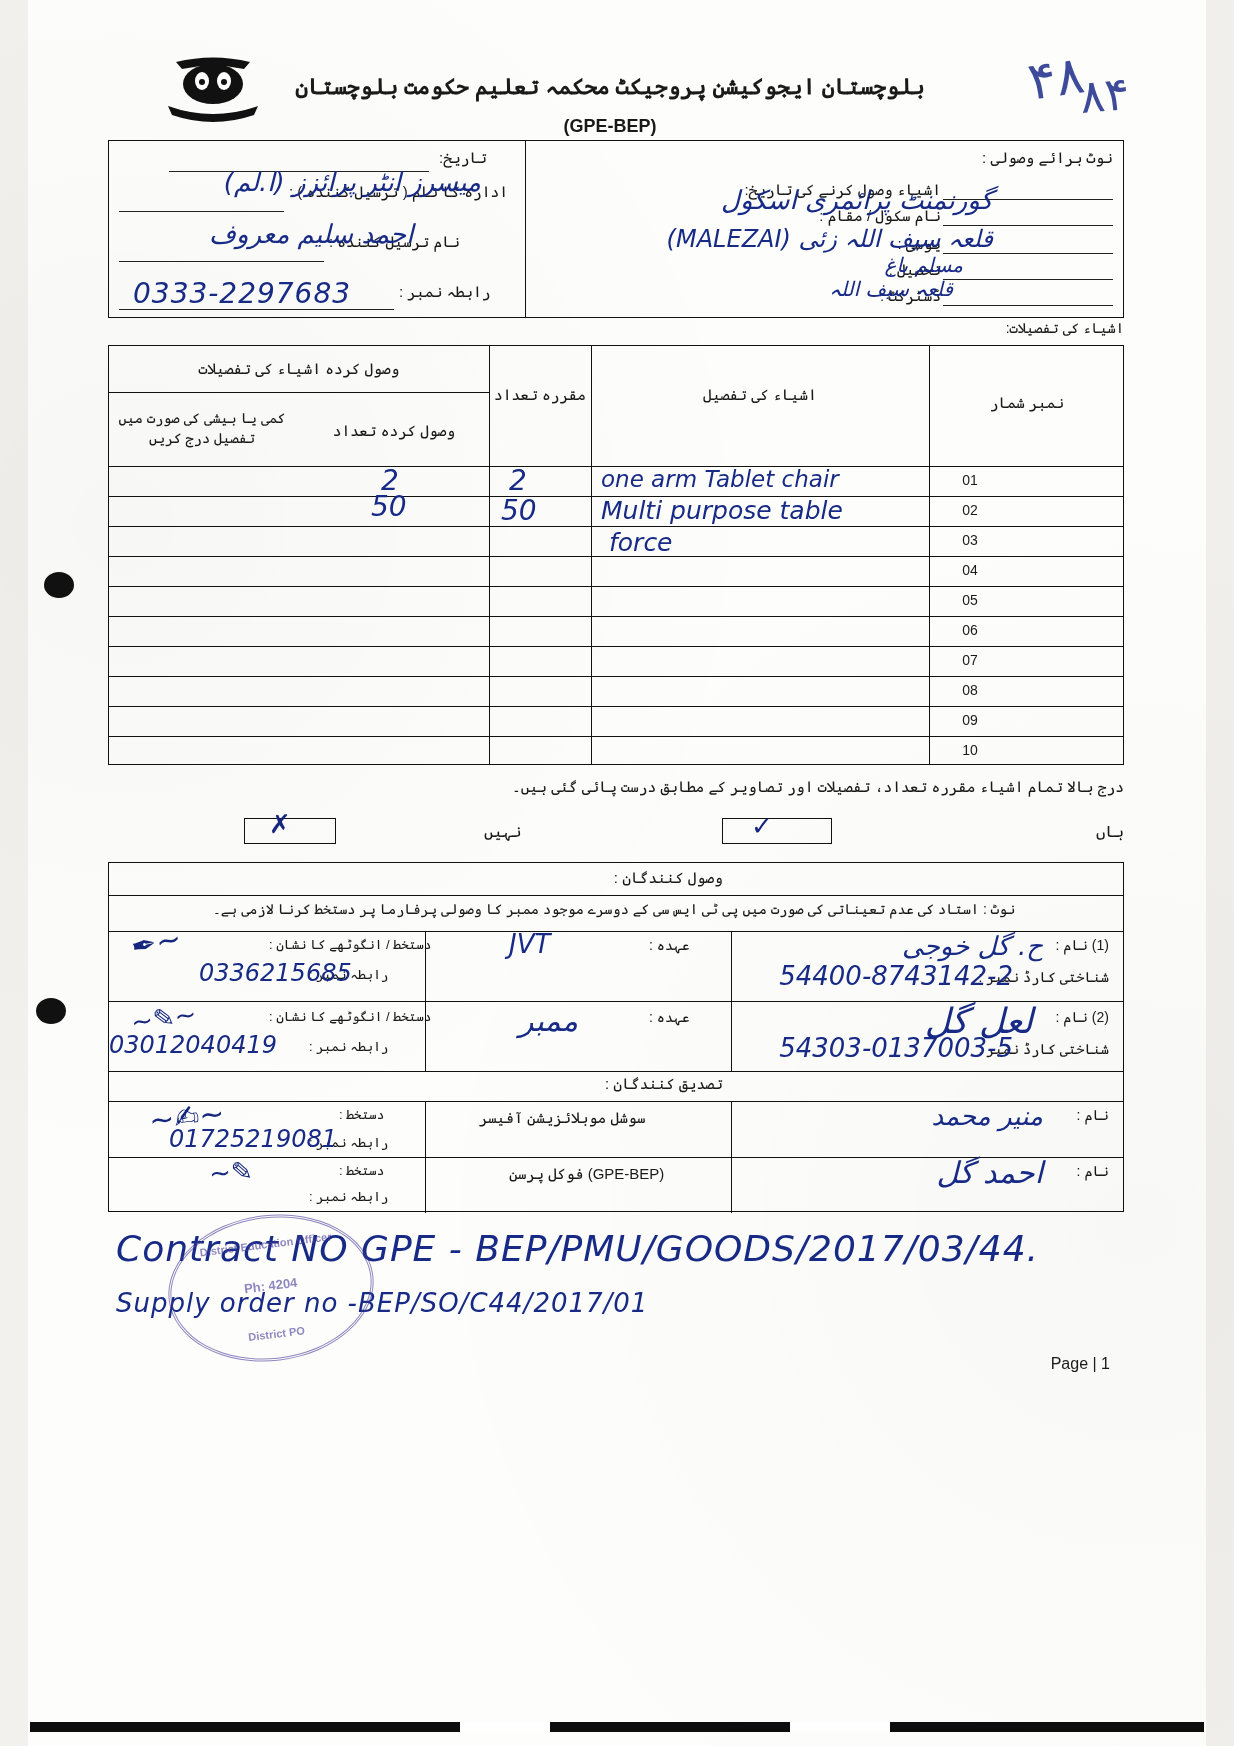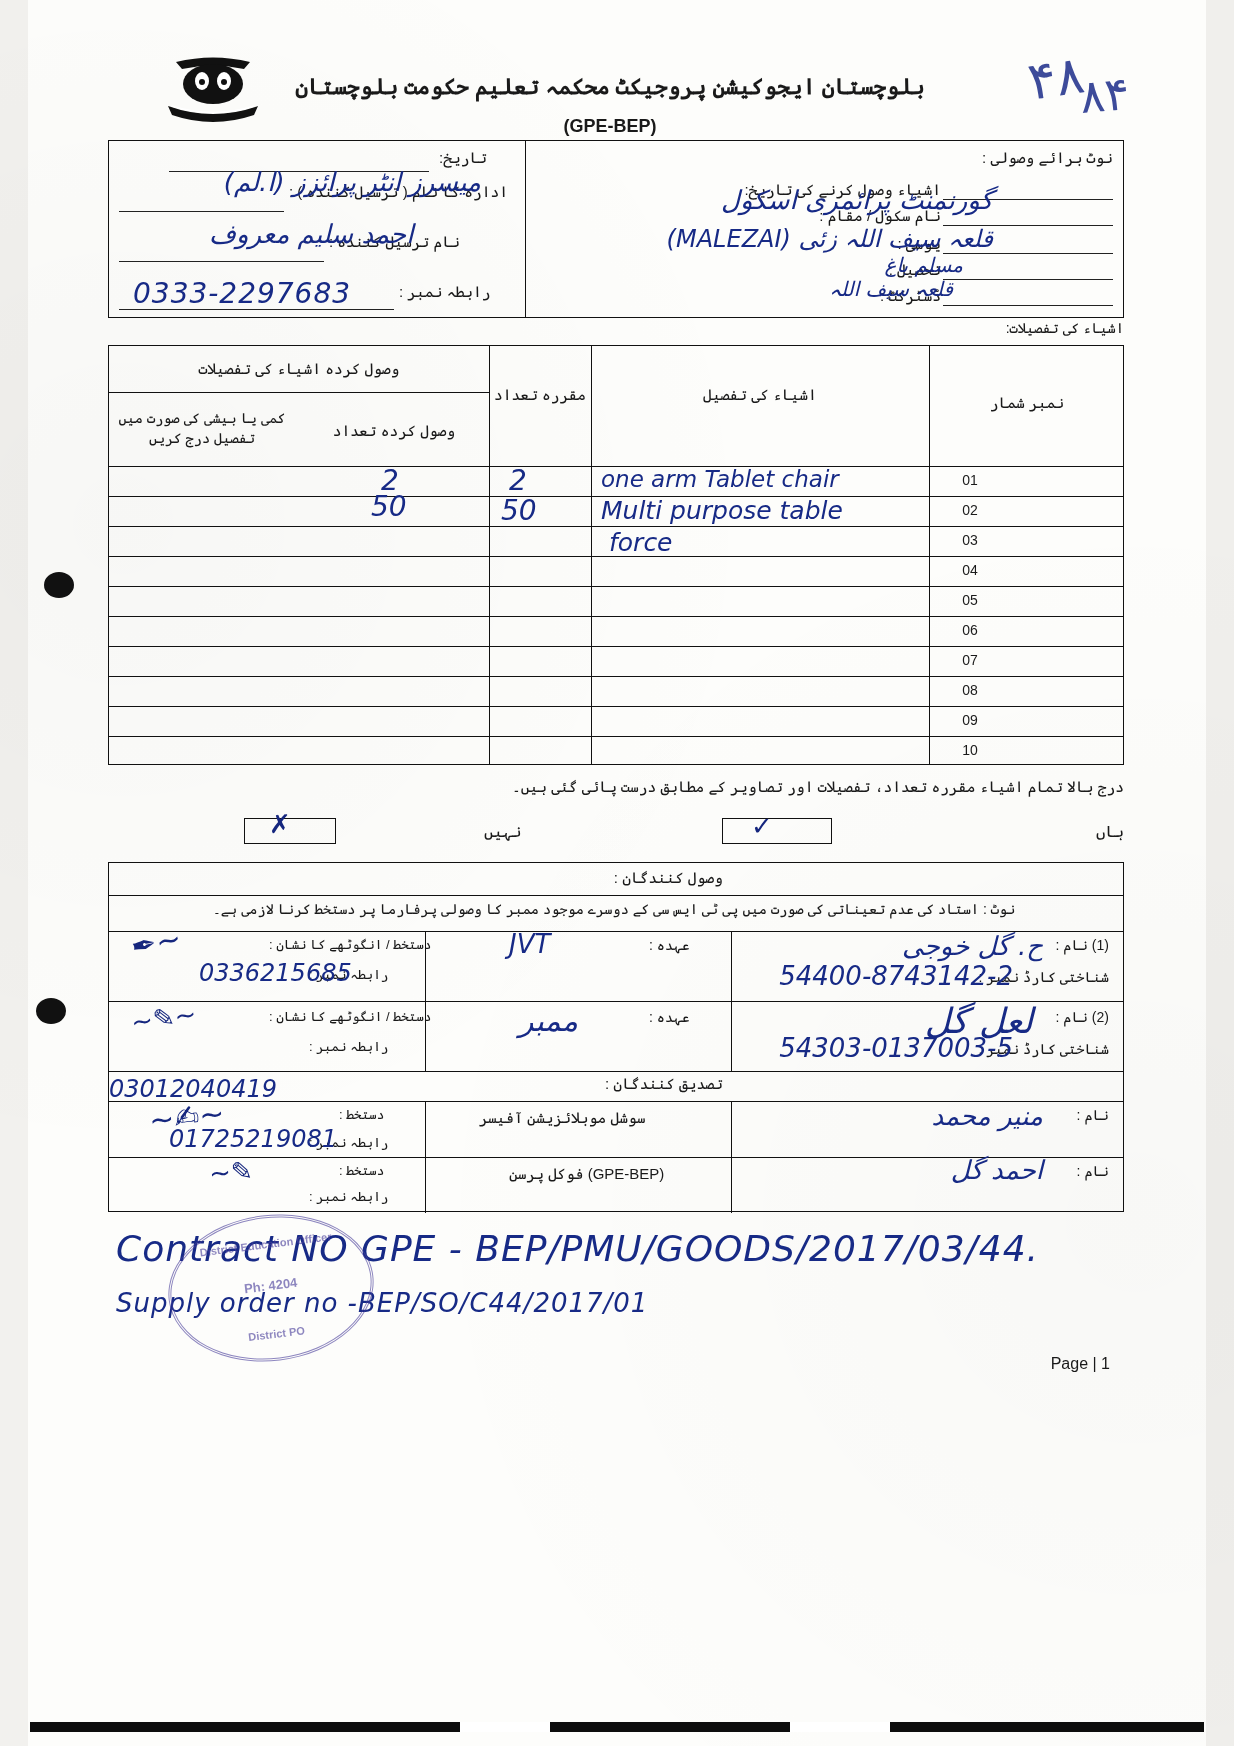--- a/index.html
+++ b/index.html
@@ -226,41 +226,41 @@
     <div class="sig" style="position:absolute;left:22px;top:62px;font-size:30px;transform:rotate(-12deg);">✒︎~</div>
 
     <div class="lbl" style="position:absolute;right:14px;top:146px;font-size:14px;">(2) نام :</div>
     <div class="hw" style="right:90px;top:138px;font-size:35px;position:absolute;direction:rtl;">لعل گل</div>
     <div class="lbl" style="position:absolute;right:14px;top:178px;font-size:14px;">شناختی کارڈ نمبر :</div>
     <div class="hw" style="right:110px;top:170px;font-size:26px;position:absolute;">54303-0137003-5</div>
     <div class="lbl" style="position:absolute;left:540px;top:146px;font-size:14px;">عہدہ :</div>
     <div class="hw" style="left:410px;top:140px;font-size:30px;position:absolute;direction:rtl;">ممبر</div>
     <div class="lbl" style="position:absolute;left:160px;top:146px;font-size:13px;">دستخط / انگوٹھے کا نشان :</div>
     <div class="lbl" style="position:absolute;left:200px;top:176px;font-size:13px;">رابطہ نمبر :</div>
-    <div class="hw" style="left:0px;top:168px;font-size:24px;position:absolute;margin-top:44px;">03012040419</div>
+    <div class="hw" style="left:0px;top:168px;font-size:24px;position:absolute;">03012040419</div>
     <div class="sig" style="position:absolute;left:22px;top:140px;font-size:26px;transform:rotate(-8deg);">~✎~</div>
 
     <div class="sb-row" style="top:208px;"></div>
     <div class="lbl" style="position:absolute;right:400px;top:212px;font-size:15px;">تصدیق کنندگان :</div>
     <div class="sb-row" style="top:238px;"></div>
 
     <div class="sb-col" style="left:316px;top:238px;height:112px;"></div>
     <div class="sb-col" style="left:622px;top:238px;height:112px;"></div>
     <div class="sb-row" style="top:294px;"></div>
 
     <div class="lbl" style="position:absolute;right:14px;top:244px;font-size:14px;">نام :</div>
     <div class="hw" style="right:80px;top:238px;font-size:26px;position:absolute;direction:rtl;">منیر محمد</div>
     <div class="lbl" style="position:absolute;left:370px;top:246px;font-size:15px;">سوشل موبلائزیشن آفیسر</div>
     <div class="lbl" style="position:absolute;left:230px;top:244px;font-size:13px;">دستخط :</div>
     <div class="lbl" style="position:absolute;left:200px;top:272px;font-size:13px;">رابطہ نمبر :</div>
     <div class="hw" style="left:60px;top:262px;font-size:24px;position:absolute;">01725219081</div>
     <div class="sig" style="position:absolute;left:40px;top:236px;font-size:30px;transform:rotate(-6deg);">~✍︎~</div>
 
     <div class="lbl" style="position:absolute;right:14px;top:300px;font-size:14px;">نام :</div>
-    <div class="hw" style="right:80px;top:292px;font-size:26px;position:absolute;direction:rtl;">احمد گل</div>
+    <div class="hw" style="right:80px;top:292px;font-size:30px;position:absolute;direction:rtl;">احمد گل</div>
     <div class="lbl" style="position:absolute;left:400px;top:302px;font-size:15px;">(GPE-BEP) فوکل پرسن</div>
     <div class="lbl" style="position:absolute;left:230px;top:300px;font-size:13px;">دستخط :</div>
     <div class="lbl" style="position:absolute;left:200px;top:326px;font-size:13px;">رابطہ نمبر :</div>
     <div class="hw" style="left:60px;top:318px;font-size:24px;position:absolute;"></div>
     <div class="sig" style="position:absolute;left:100px;top:294px;font-size:26px;transform:rotate(-4deg);">~✎</div>
   </div>
 
   <div class="hw" style="left:116px;top:1228px;font-size:36px;letter-spacing:1px;">Contract NO GPE - BEP/PMU/GOODS/2017/03/44.</div>
   <div class="hw" style="left:116px;top:1288px;font-size:26px;letter-spacing:1px;">Supply order no -BEP/SO/C44/2017/01</div>
 

